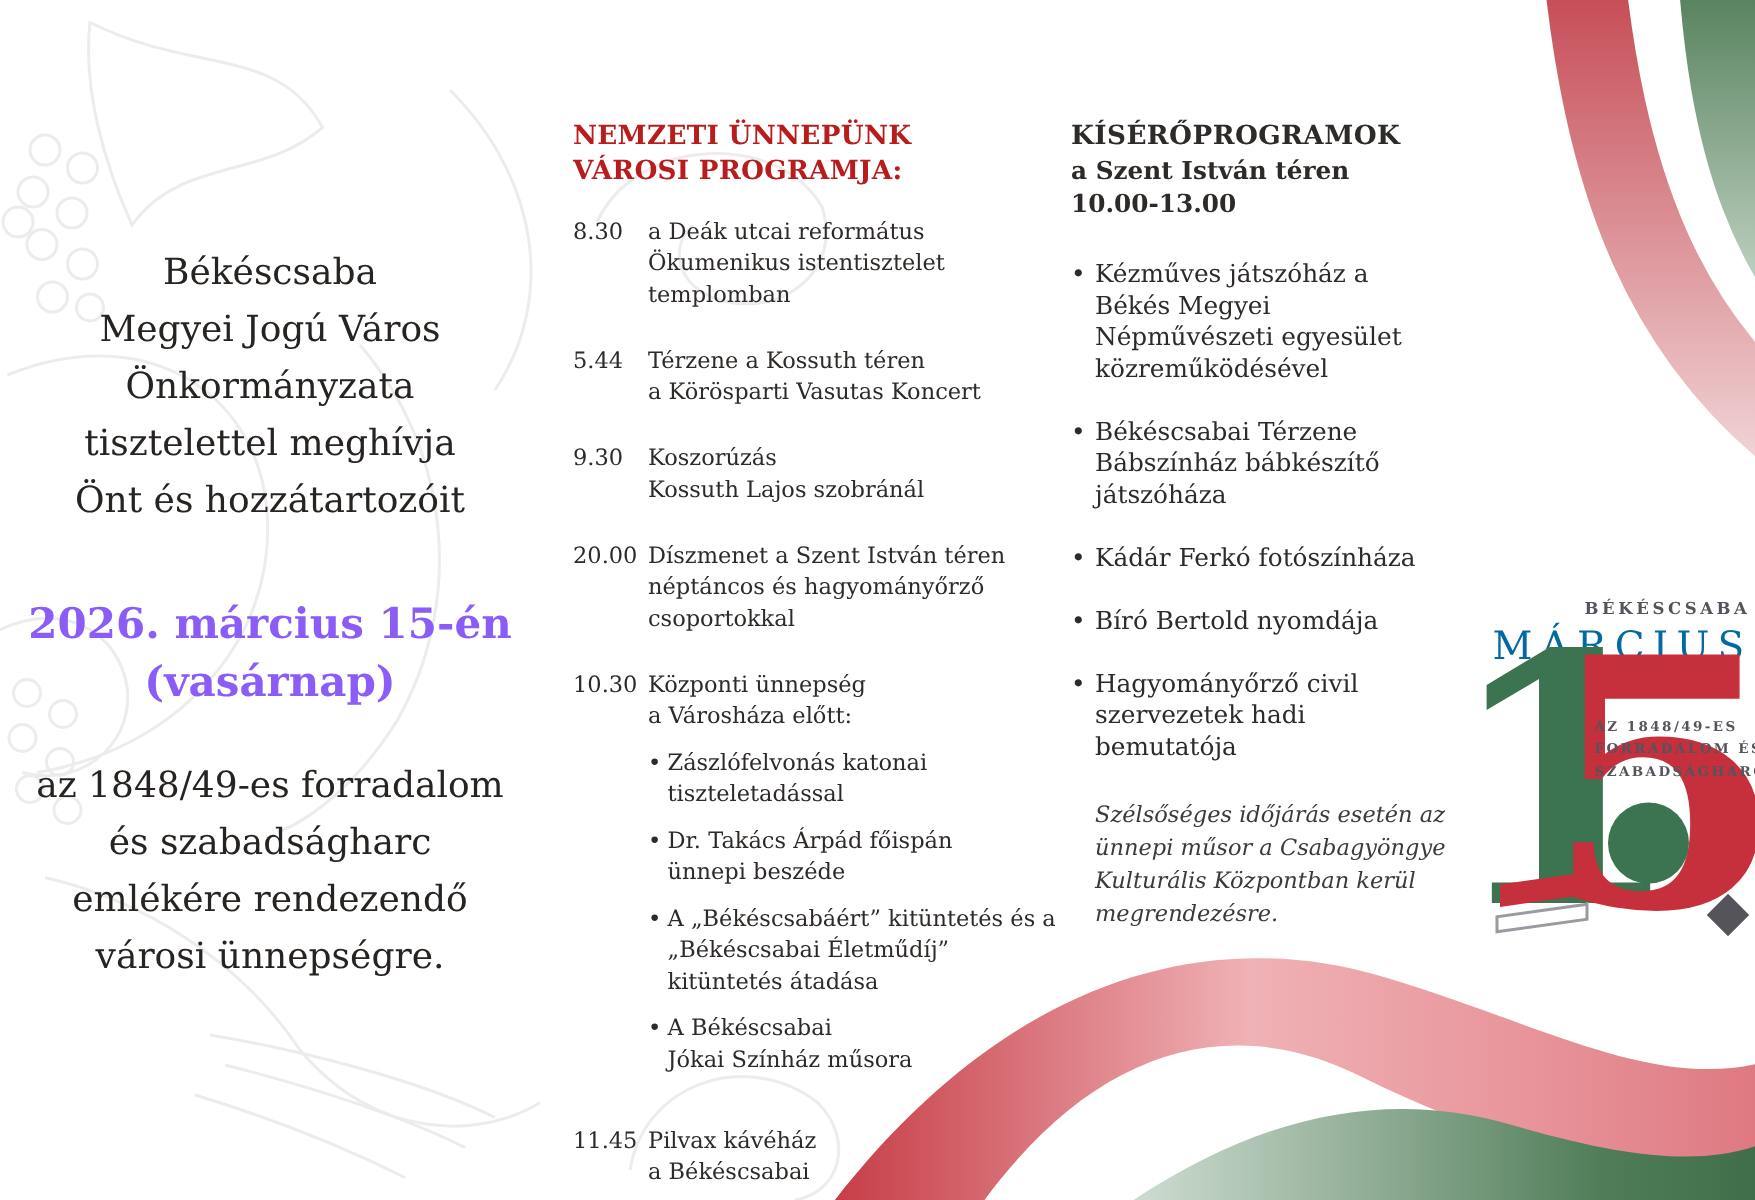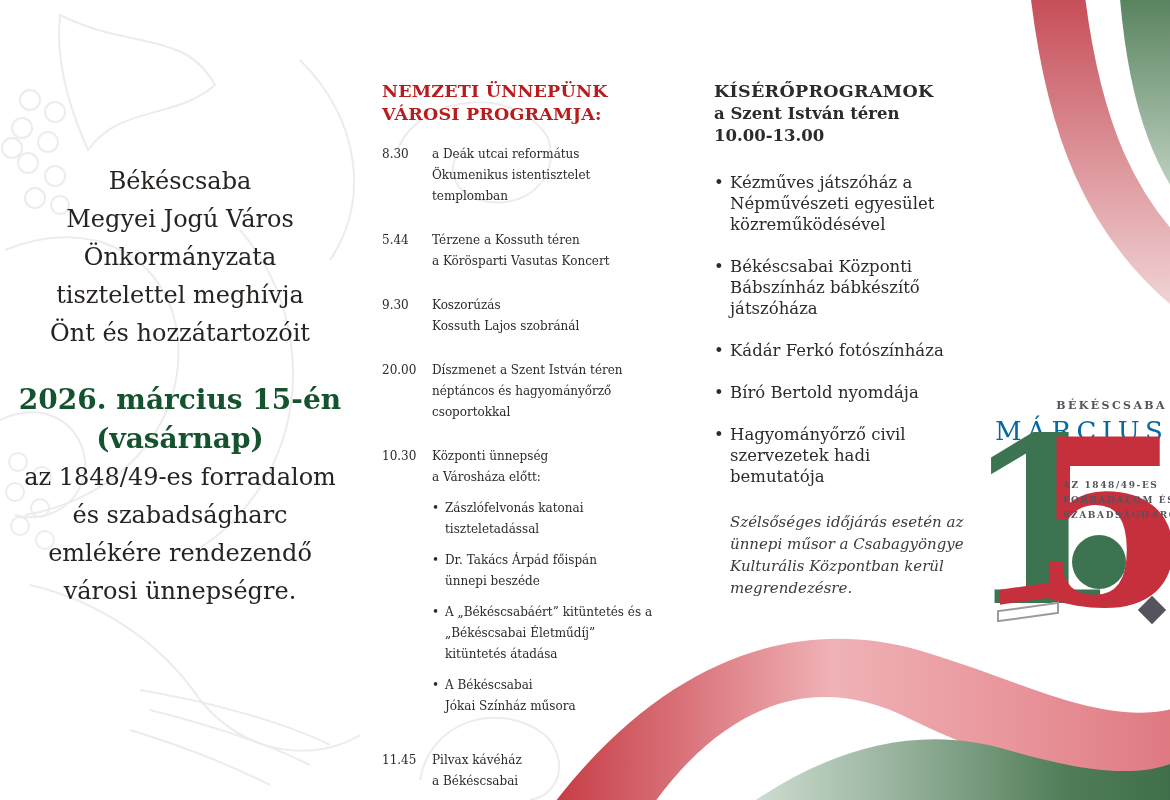--- a/index.html
+++ b/index.html
@@ -6,28 +6,28 @@
   body{width:1170px;height:800px;overflow:hidden;background:#ffffff;
        font-family:"DejaVu Serif","Liberation Serif",serif;color:#2d2a28;}
   .page{position:relative;width:1170px;height:800px;background:#fff;}
   svg.layer{position:absolute;left:0;top:0;pointer-events:none;}
   .watermark{z-index:0;}
   .ribbons{z-index:1;}
 
   
   .col-left{position:absolute;left:8px;top:162px;width:344px;z-index:2;
             text-align:center;font-size:24px;line-height:38px;color:#262321;}
-  .date-block{margin-top:28px;font-size:28px;font-weight:bold;line-height:39px;color:#14532d;}
-  .occasion{}
+  .date-block{margin-top:44px;font-size:28px;font-weight:bold;line-height:39px;color:#8b5cf6;}
+  .occasion{margin-top:30px;}
 
   
   .col-mid{position:absolute;left:382px;top:80px;width:320px;z-index:2;}
   .mid-heading{color:#b91c1c;font-weight:bold;font-size:17.5px;line-height:23px;letter-spacing:.2px;}
   .prog-list{margin-top:18px;}
-  .prog-item{display:flex;margin-bottom:23px;font-size:12px;line-height:21px;}
+  .prog-item{display:flex;margin-bottom:23px;font-size:15px;line-height:21px;}
   .prog-time{width:50px;flex-shrink:0;}
   .prog-body .line{white-space:nowrap;}
   .subs{margin-top:10px;}
   .sub{display:flex;margin-bottom:10px;}
   .sub-dot{width:13px;flex-shrink:0;}
 
   
   .col-right{position:absolute;left:714px;top:80px;width:280px;z-index:2;font-size:16.5px;line-height:21px;}
   .right-heading .rh1{font-size:17.5px;font-weight:bold;letter-spacing:.3px;line-height:23px;}
   .right-heading .rh2,.right-heading .rh3{font-weight:bold;line-height:22px;}
@@ -232,28 +232,29 @@
     <div class="right-heading">
       <div class="rh1">KÍSÉRŐPROGRAMOK</div>
       <div class="rh2">a Szent István téren</div>
       <div class="rh3">10.00-13.00</div>
     </div>
     <div class="bullet-list">
         <div class="bullet-item">
           <span class="b-dot">•</span>
           <div>
             <div class="line">Kézműves játszóház a</div>
+            <div class="line">Békés Megyei</div>
             <div class="line">Népművészeti egyesület</div>
             <div class="line">közreműködésével</div>
           </div>
         </div>
         <div class="bullet-item">
           <span class="b-dot">•</span>
           <div>
-            <div class="line">Békéscsabai Központi</div>
+            <div class="line">Békéscsabai Térzene</div>
             <div class="line">Bábszínház bábkészítő</div>
             <div class="line">játszóháza</div>
           </div>
         </div>
         <div class="bullet-item">
           <span class="b-dot">•</span>
           <div>
             <div class="line">Kádár Ferkó fotószínháza</div>
           </div>
         </div>

